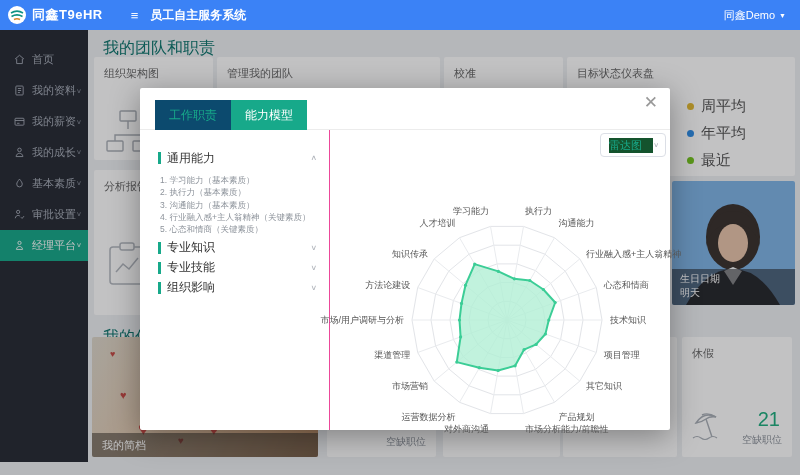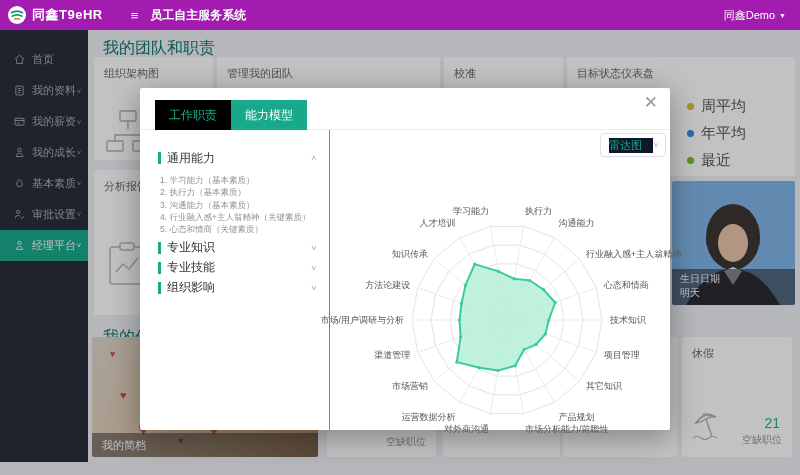--- a/index.html
+++ b/index.html
@@ -1,20 +1,20 @@
 <!DOCTYPE html>
 <html><head>
 <meta charset="utf-8">
 <style>
   * { margin:0; padding:0; box-sizing:border-box; }
   html,body { width:800px; height:475px; }
   body { font-family:"Liberation Sans","DejaVu Sans",sans-serif; background:#eef0f3; overflow:hidden; position:relative; }
 
   
-  .header { position:absolute; left:0; top:0; width:800px; height:30px; background:#a21caf; display:flex; align-items:center; z-index:200; color:#fff; }
+  .header { position:absolute; left:0; top:0; width:800px; height:30px; background:#3b82f6; display:flex; align-items:center; z-index:200; color:#fff; }
   .logo-badge { width:18px; height:18px; border-radius:50%; background:#fff; margin:0 6px 0 8px; position:relative; overflow:hidden; flex:none; }
   .logo-badge svg { display:block; }
   .logo-text { font-size:13px; font-weight:bold; letter-spacing:.5px; }
   .menu-ico { margin-left:28px; font-size:13px; opacity:.95; }
   .app-title { font-size:12px; margin-left:12px; font-weight:bold; }
   .header .spacer { flex:1; }
   .user-menu { font-size:11px; margin-right:14px; display:flex; align-items:center; gap:4px; cursor:pointer;padding-left:24px; }
   .user-menu .caret { font-size:7px; }
 
   
@@ -35,43 +35,43 @@
   .avatar-sq { width:13px; height:13px; border-radius:2px; }
   .legend { position:absolute; left:120px; top:40px; }
   .legend-item { display:flex; align-items:center; gap:7px; margin-bottom:8px; font-size:15px; color:#555; }
   .legend-dot { width:7px; height:7px; border-radius:50%; flex:none; }
   .photo-label { position:absolute; left:0; right:0; bottom:0; background:rgba(35,35,38,.55); color:#fff; padding:3px 8px 5px; }
   .photo-label .l1 { font-size:10px; }
   .photo-label .l2 { font-size:10px; }
   .resume-bar { position:absolute; left:0; right:0; bottom:0; height:24px; background:rgba(60,54,48,.55); color:#fff; font-size:11px; line-height:24px; padding-left:10px; }
   .heart { position:absolute; color:#c64a45; }
   .vacant-label { position:absolute; right:10px; bottom:8px; font-size:10px; color:#8a9099; }
-  .vac-num { position:absolute; right:12px; bottom:26px; font-size:14px; color:#1fae7f; }
+  .vac-num { position:absolute; right:12px; bottom:26px; font-size:20px; color:#1fae7f; }
   .vac-sub { position:absolute; right:10px; bottom:10px; font-size:10px; color:#8a9099; }
   .vac-ico { position:absolute; left:8px; bottom:14px; }
 
   
   .overlay { position:absolute; left:0; top:30px; right:0; bottom:0; background:rgba(10,12,16,.25); z-index:50; }
   .modal { position:absolute; left:140px; top:88px; width:530px; height:342px; background:#fff; border-radius:2px; box-shadow:0 6px 30px rgba(0,0,0,.35); z-index:100; }
   .modal-close { position:absolute; right:12px; top:6px; font-size:17px; color:#999; cursor:pointer; line-height:1; }
   .modal-head { height:42px; border-bottom:1px solid #ececec; padding:12px 0 0 15px; display:flex; }
-  .tab { width:76px; height:30px; font-size:12px; display:flex; align-items:center; justify-content:center; cursor:pointer; background:#000000; color:#17a98a; }
+  .tab { width:76px; height:30px; font-size:12px; display:flex; align-items:center; justify-content:center; cursor:pointer; background:#0c4a6e; color:#17a98a; }
   .tab.active { background:#17a98a; color:#fff; }
   .panel-left { position:absolute; left:0; top:42px; bottom:0; width:190px; border-right:1px solid #ec4899; padding:20px 12px 0 18px; }
   .comp-sec { margin-bottom:4px; }
   .comp-head { display:flex; align-items:center; height:16px; cursor:pointer; margin-top:14px; }
   .comp-head:first-child { margin-top:0; }
   .comp-bar { width:3px; height:12px; background:#17a98a; margin-right:6px; flex:none; }
   .comp-title { font-size:12px; color:#333; flex:1; }
   .comp-chev { font-size:9px; color:#b0b4bb; transform:scaleY(.8); }
   .comp-list { margin:8px 0 2px 2px; list-style:none; }
   .comp-list li { font-size:8.5px; color:#8d939b; line-height:1.45; white-space:nowrap; }
   .panel-right { position:absolute; left:190px; top:42px; right:0; bottom:0; }
   .select-box { position:absolute; right:4px; top:3px; width:66px; height:24px; border:1px solid #dcdfe6; border-radius:4px; display:flex; align-items:center; padding:0 6px 0 8px; cursor:pointer; background:#fff; }
-  .select-box .sel-val { font-size:11px; color:#17a98a; background:#0f172a; flex:1; }
+  .select-box .sel-val { font-size:11px; color:#17a98a; background:#14532d; flex:1; }
   .select-box .sel-chev { font-size:8px; color:#b0b4bb; transform:scaleY(.8); }
   #radar { position:absolute; left:0; top:0; overflow:visible; }
 
   
   .footer { position:absolute; left:0; bottom:0; width:800px; height:13px; background:#eef0f3; z-index:1; }
 
   .org-ico, .report-ico { position:absolute; }
 </style>
 </head>
 <body>

